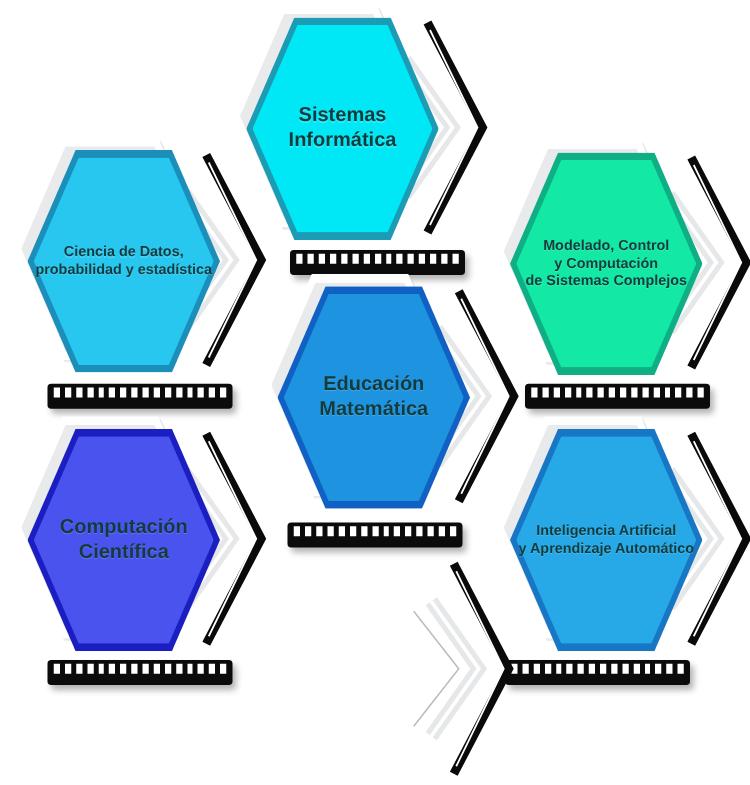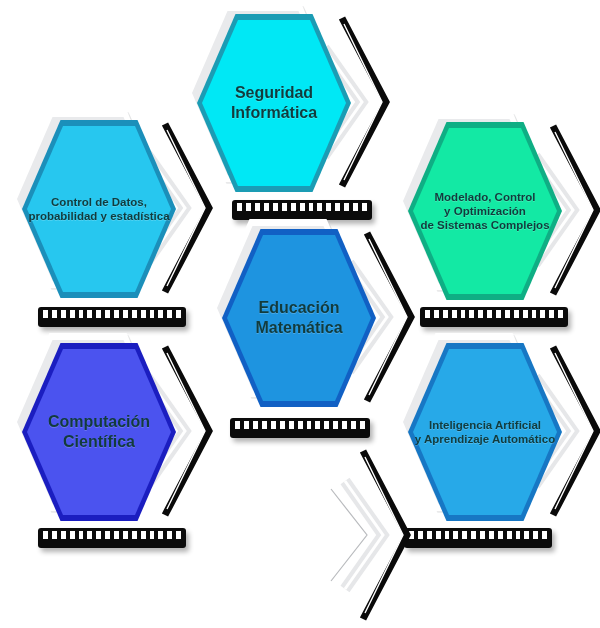--- a/index.html
+++ b/index.html
@@ -287,38 +287,38 @@
   <path d="M-16 36 L22 90 L-16 144" fill="none" stroke="#e6e7e9" stroke-width="11"></path>
   <path d="M-16 36 L22 90 L-16 144" fill="none" stroke="#ffffff" stroke-width="3"></path>
   <path d="M-30 44 L6 90 L-30 136" fill="none" stroke="#b9bbbe" stroke-width="1.2"></path>
 </svg>
     </div>
     <div class="node" style="left: 197px; top: 14px;">
       <div class="hex-shadow"></div>
       <div class="hex-white"></div>
       <div class="hex-rim" style="background: rgb(27, 156, 180);"></div>
       <div class="hex-face" style="background: rgb(0, 232, 245);"></div>
-      <div class="hex-label lbl-l" style="color: rgb(18, 59, 61);">Seguridad
+      <div class="hex-label lbl-l" style="color: rgb(18, 59, 61);">Sistemas
 Informática</div>
     </div>
     <div class="node" style="left: 22px; top: 120px;">
       <div class="hex-shadow"></div>
       <div class="hex-white"></div>
       <div class="hex-rim" style="background: rgb(27, 143, 186);"></div>
       <div class="hex-face" style="background: rgb(39, 199, 239);"></div>
-      <div class="hex-label lbl-s" style="color: rgb(18, 59, 61);">Control de Datos,
+      <div class="hex-label lbl-s" style="color: rgb(18, 59, 61);">Ciencia de Datos,
 probabilidad y estadística</div>
     </div>
     <div class="node" style="left: 408px; top: 122px;">
       <div class="hex-shadow"></div>
       <div class="hex-white"></div>
       <div class="hex-rim" style="background: rgb(15, 174, 132);"></div>
       <div class="hex-face" style="background: rgb(19, 233, 164);"></div>
       <div class="hex-label lbl-s" style="color: rgb(18, 59, 61);">Modelado, Control
-y Optimización
+y Computación
 de Sistemas Complejos</div>
     </div>
     <div class="node" style="left: 222px; top: 229px;">
       <div class="hex-shadow"></div>
       <div class="hex-white"></div>
       <div class="hex-rim" style="background: rgb(17, 96, 196);"></div>
       <div class="hex-face" style="background: rgb(30, 148, 224);"></div>
       <div class="hex-label lbl-l" style="color: rgb(18, 59, 61); text-align: center;">Educación
 Matemática</div>
     </div>

